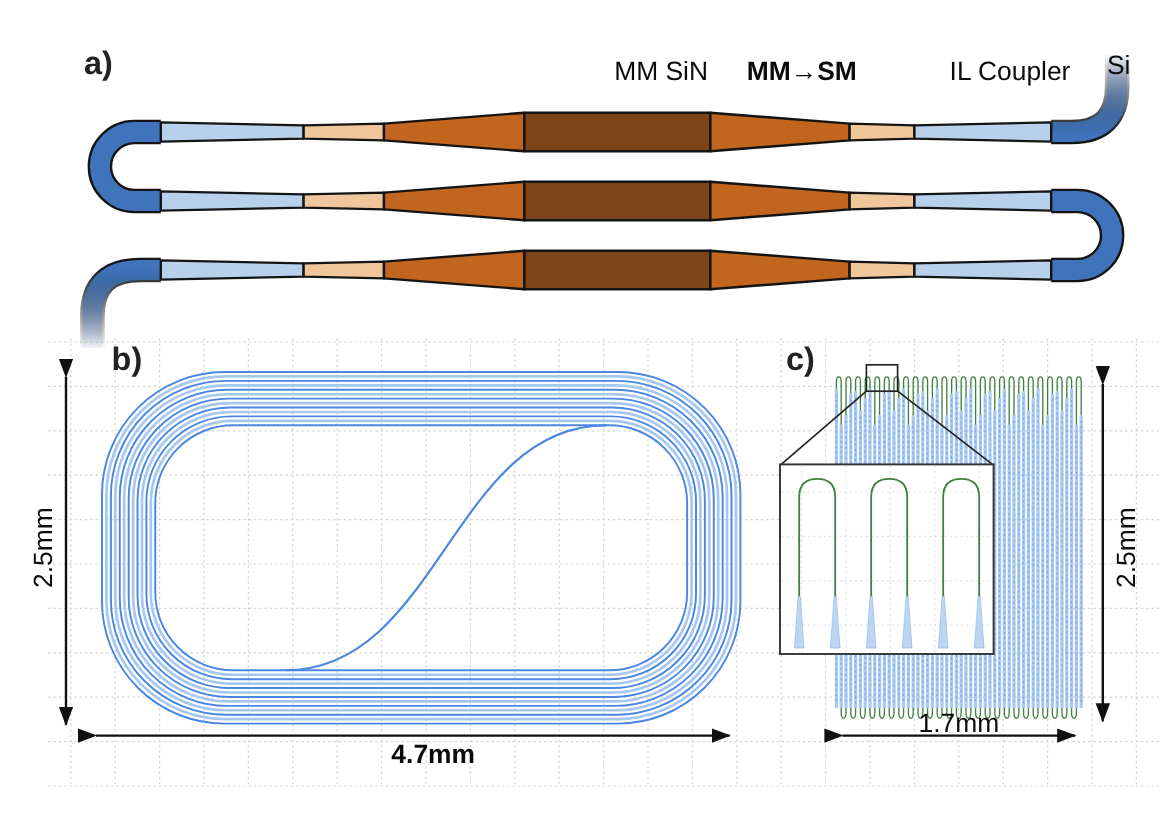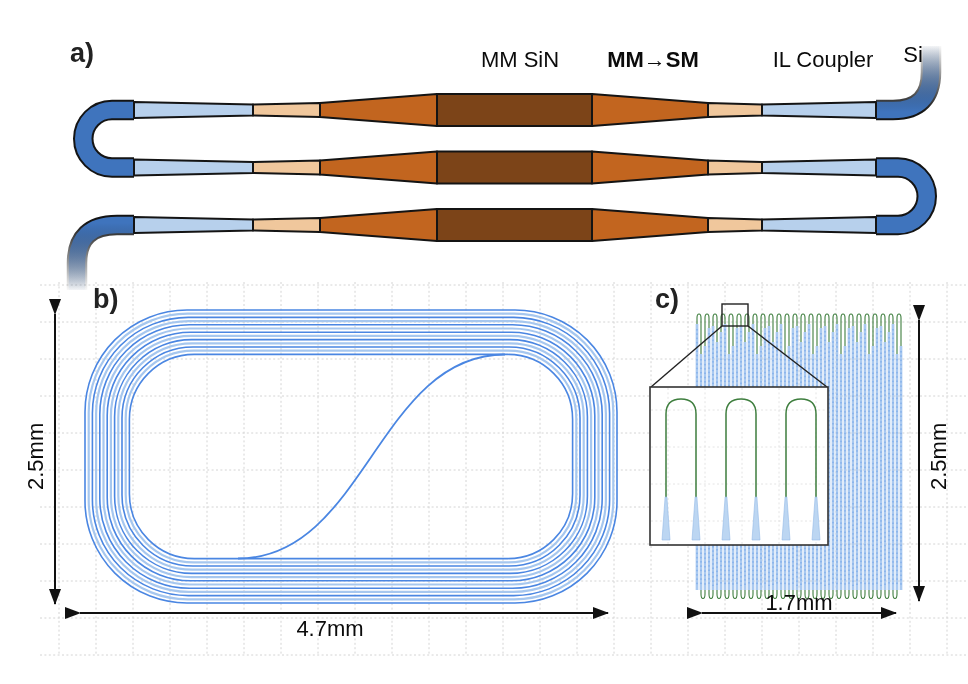--- a/index.html
+++ b/index.html
@@ -1,21 +1,21 @@
 <!DOCTYPE html>
 <html><head>
 <meta charset="utf-8">
 <style>
   html,body{margin:0;padding:0;background:#fff;}
   body{width:968px;height:684px;position:relative;overflow:hidden;
        font-family:"Liberation Sans", sans-serif;color:#111;}
   #fig-svg{position:absolute;left:0;top:0;}
   .lbl{position:absolute;white-space:nowrap;}
   .panel-letter{font-size:27px;font-weight:bold;color:#222;}
-  .ann{font-size:22px;color:#0b0b0b;text-align:center;}
+  .ann{font-size:22px;color:#0b0b0b;text-align:right;}
   .dim{font-size:22px;color:#0b0b0b;text-align:center;}
   .rot{transform:rotate(-90deg);}
 </style>
 </head>
 <body>
 
 <svg id="fig-svg" width="968" height="684" viewBox="0 0 968 684">
   <defs>
     <marker id="arrh" markerWidth="9" markerHeight="8" refX="7.5" refY="3" orient="auto">
       <path d="M0,0 L8,3 L0,6 Z" fill="#111"></path>
@@ -314,15 +314,15 @@
 <div class="lbl panel-letter" style="left:70px;top:38px;">a)</div>
 <div class="lbl ann" style="left:450px;top:47px;width:140px;">MM SiN</div>
 <div class="lbl ann" style="left:592px;top:47px;width:122px;font-weight:bold;">MM→SM</div>
 <div class="lbl ann" style="left:754px;top:47px;width:138px;">IL Coupler</div>
 <div class="lbl ann" style="left:884px;top:42px;width:58px;">Si</div>
 
 <div class="lbl panel-letter" style="left:93px;top:284px;">b)</div>
 <div class="lbl panel-letter" style="left:655px;top:284px;">c)</div>
 
 <div class="lbl dim rot" style="left:5px;top:446px;width:62px;">2.5mm</div>
-<div class="lbl dim" style="left:290px;top:616px;width:80px;">4.7mm</div>
+<div class="lbl dim" style="left:321px;top:616px;width:80px;font-weight:bold;">4.7mm</div>
 <div class="lbl dim rot" style="left:908px;top:446px;width:62px;">2.5mm</div>
 <div class="lbl dim" style="left:759px;top:590px;width:80px;">1.7mm</div>
 
 </body></html>

